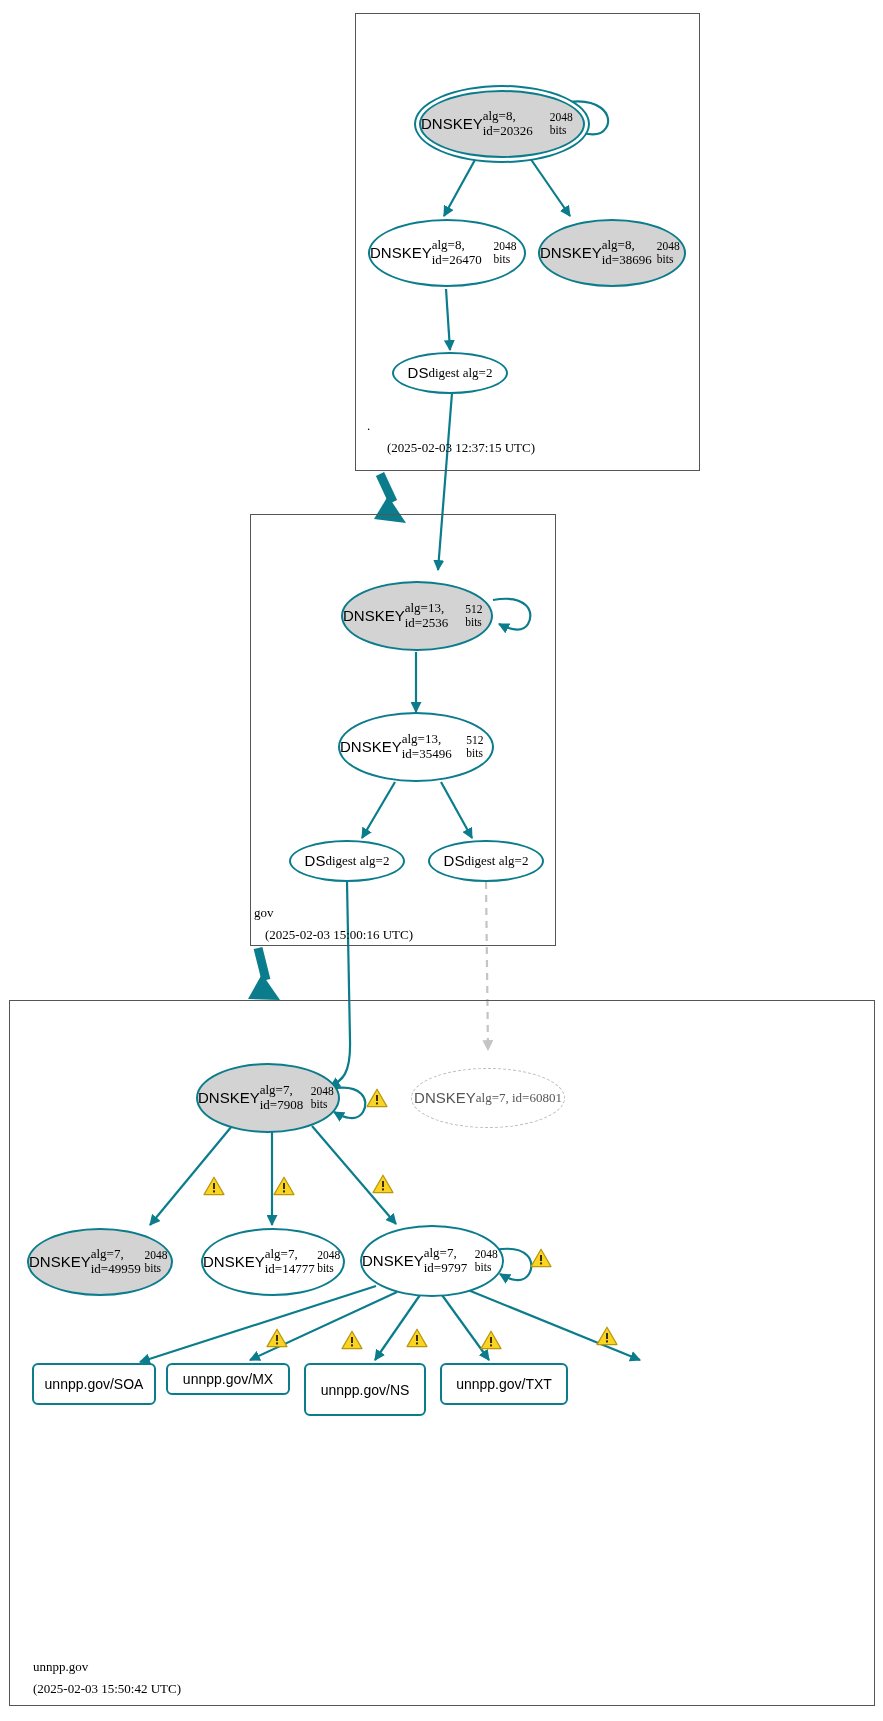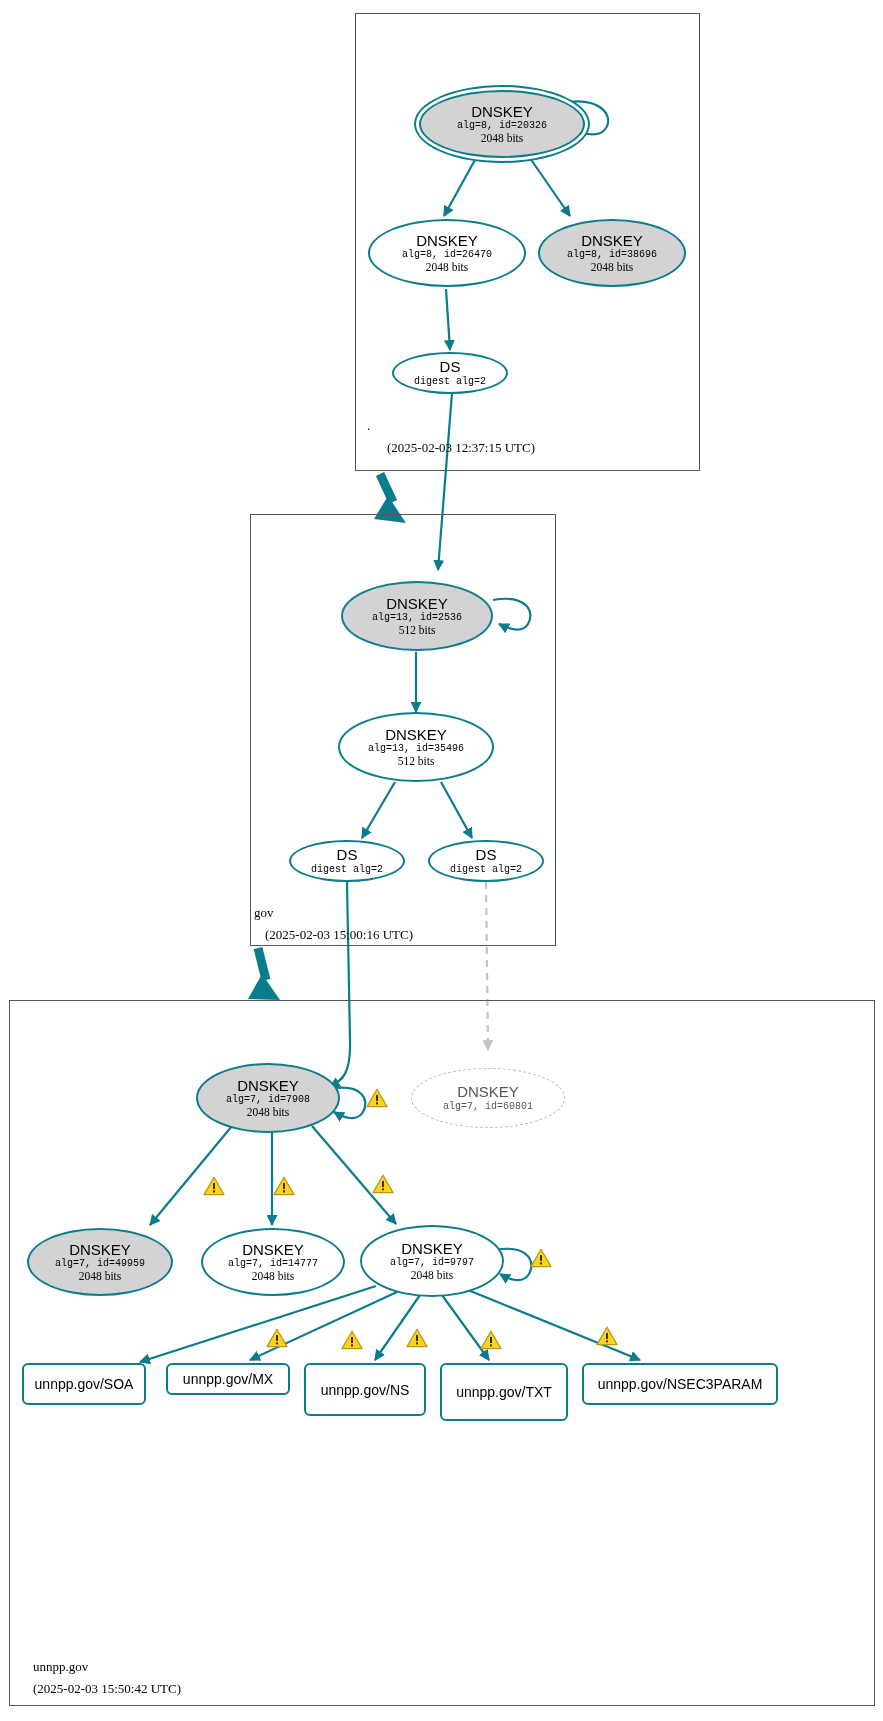--- a/index.html
+++ b/index.html
@@ -40,35 +40,34 @@
   .zone-time {
     position: absolute;
     font-family: "Liberation Serif", serif;
     font-size: 13px;
     color: #000000;
     white-space: nowrap;
   }
   .node {
     position: absolute;
     display: flex;
-    flex-direction: column;
     align-items: center;
     justify-content: center;
     text-align: left;
     box-sizing: border-box;
     line-height: 1.12;
   }
   .node .t1 {
     font-family: "Liberation Sans", sans-serif;
     font-size: 15px;
     color: #000000;
   }
   .node .t2 {
-    font-family: Liberation Mono, monospace;
-    font-size: 10px;
+    font-family: Liberation Serif, serif;
+    font-size: 13px;
     color: #000000;
   }
   .node .t3 {
     font-family: "Liberation Serif", serif;
     font-size: 11.5px;
     color: #000000;
   }
   .ellipse {
     border-radius: 50%;
     border: 2px solid #0a7c8c;
@@ -264,34 +263,31 @@
     <span class="t2">alg=7, id=14777</span>
     <span class="t3">2048 bits</span>
   </div>
 
   <div class="node ellipse plain-fill" style="left:360px; top:1225px; width:144px; height:72px;">
     <span class="t1">DNSKEY</span>
     <span class="t2">alg=7, id=9797</span>
     <span class="t3">2048 bits</span>
   </div>
 
-  <div class="rrset" style="left:22px; top:1363px; width:124px; height:42px;">
+  <div class="rrset" style="left:32px; top:1363px; width:124px; height:42px;">
     <span>unnpp.gov/SOA</span>
   </div>
   <div class="rrset" style="left:166px; top:1363px; width:124px; height:32px;">
     <span>unnpp.gov/MX</span>
   </div>
   <div class="rrset" style="left:304px; top:1363px; width:122px; height:53px;">
     <span>unnpp.gov/NS</span>
   </div>
-  <div class="rrset" style="left:440px; top:1363px; width:128px; height:58px;">
+  <div class="rrset" style="left:440px; top:1363px; width:128px; height:42px;">
     <span>unnpp.gov/TXT</span>
-  </div>
-  <div class="rrset" style="left:582px; top:1363px; width:196px; height:42px;">
-    <span>unnpp.gov/NSEC3PARAM</span>
   </div>
 
   <svg class="layer">
     <defs>
       <symbol id="warnsym" viewBox="0 0 22 20">
         <path d="M11 1.2 L21 18.6 L1 18.6 Z" fill="#f9d423" stroke="#b9960c" stroke-width="1.2" stroke-linejoin="round"></path>
         <rect x="10" y="7" width="2" height="6" fill="#3a2c00"></rect>
         <rect x="10" y="14.4" width="2" height="2" fill="#3a2c00"></rect>
       </symbol>
     </defs>

